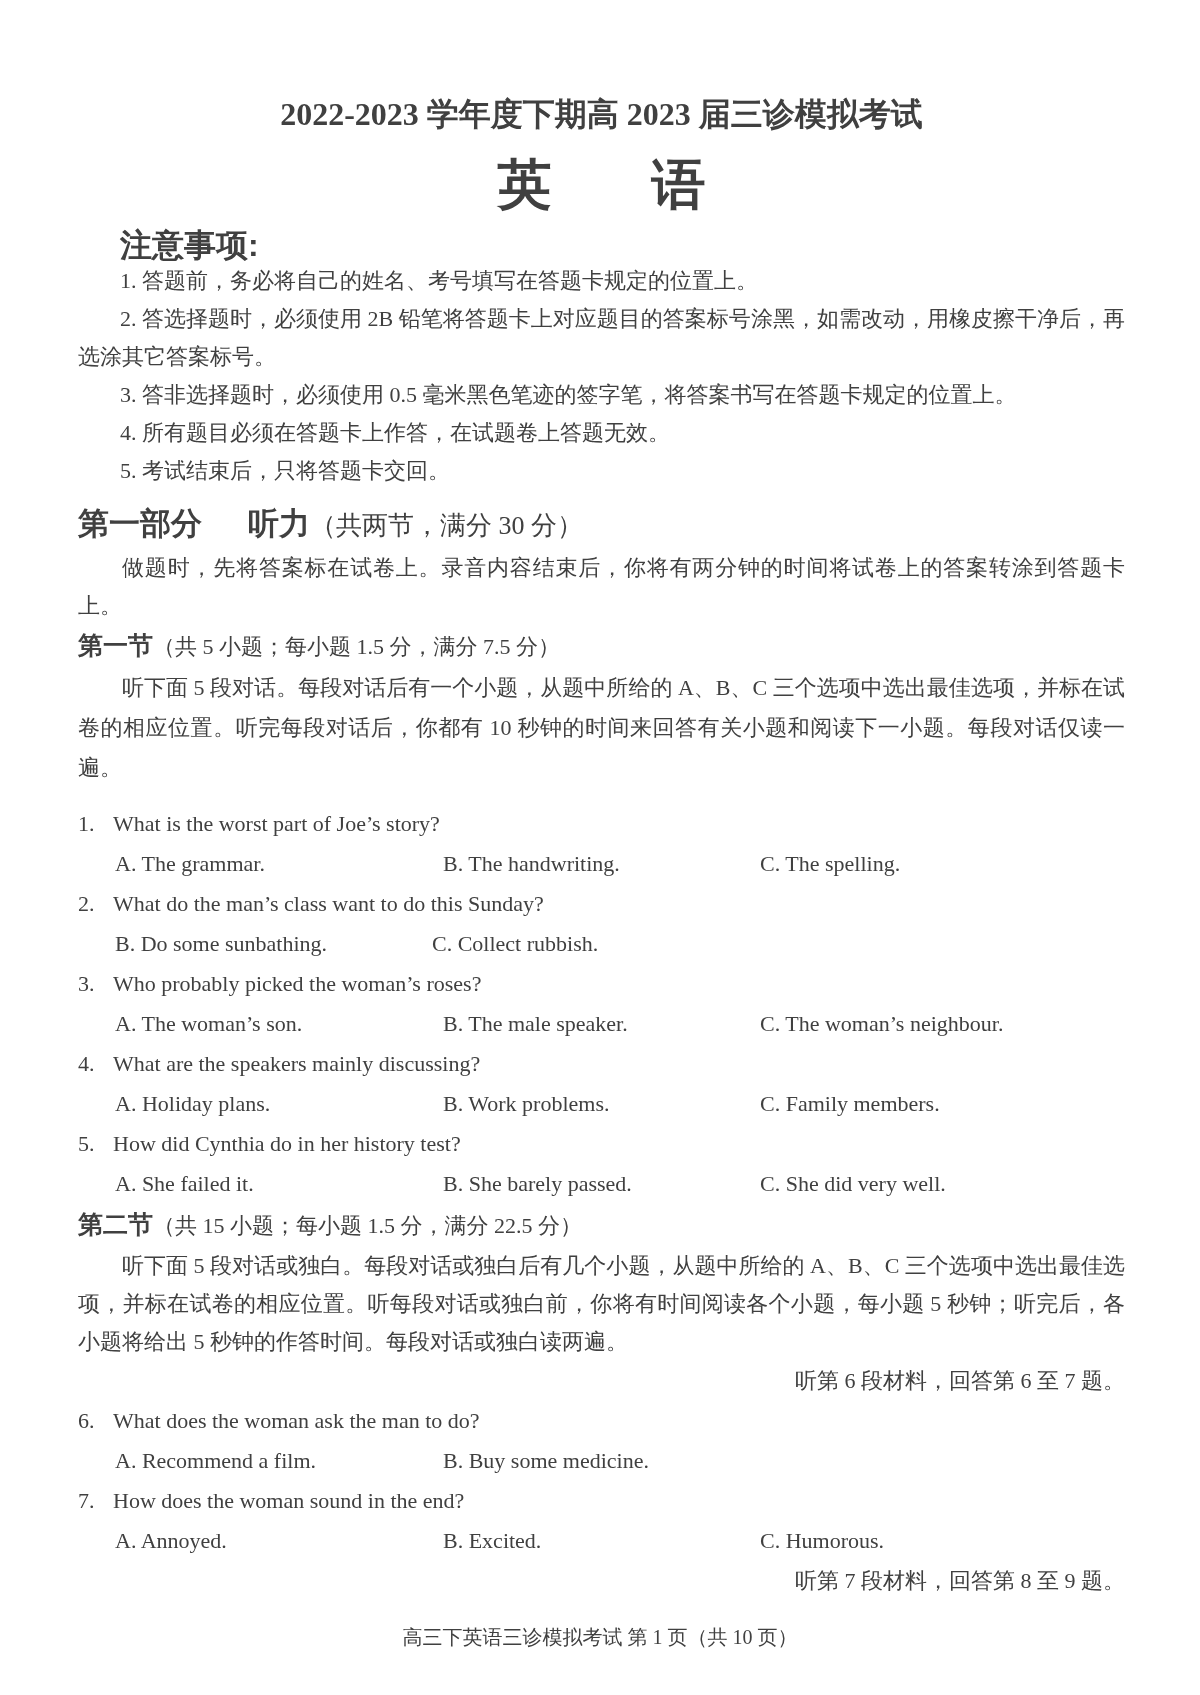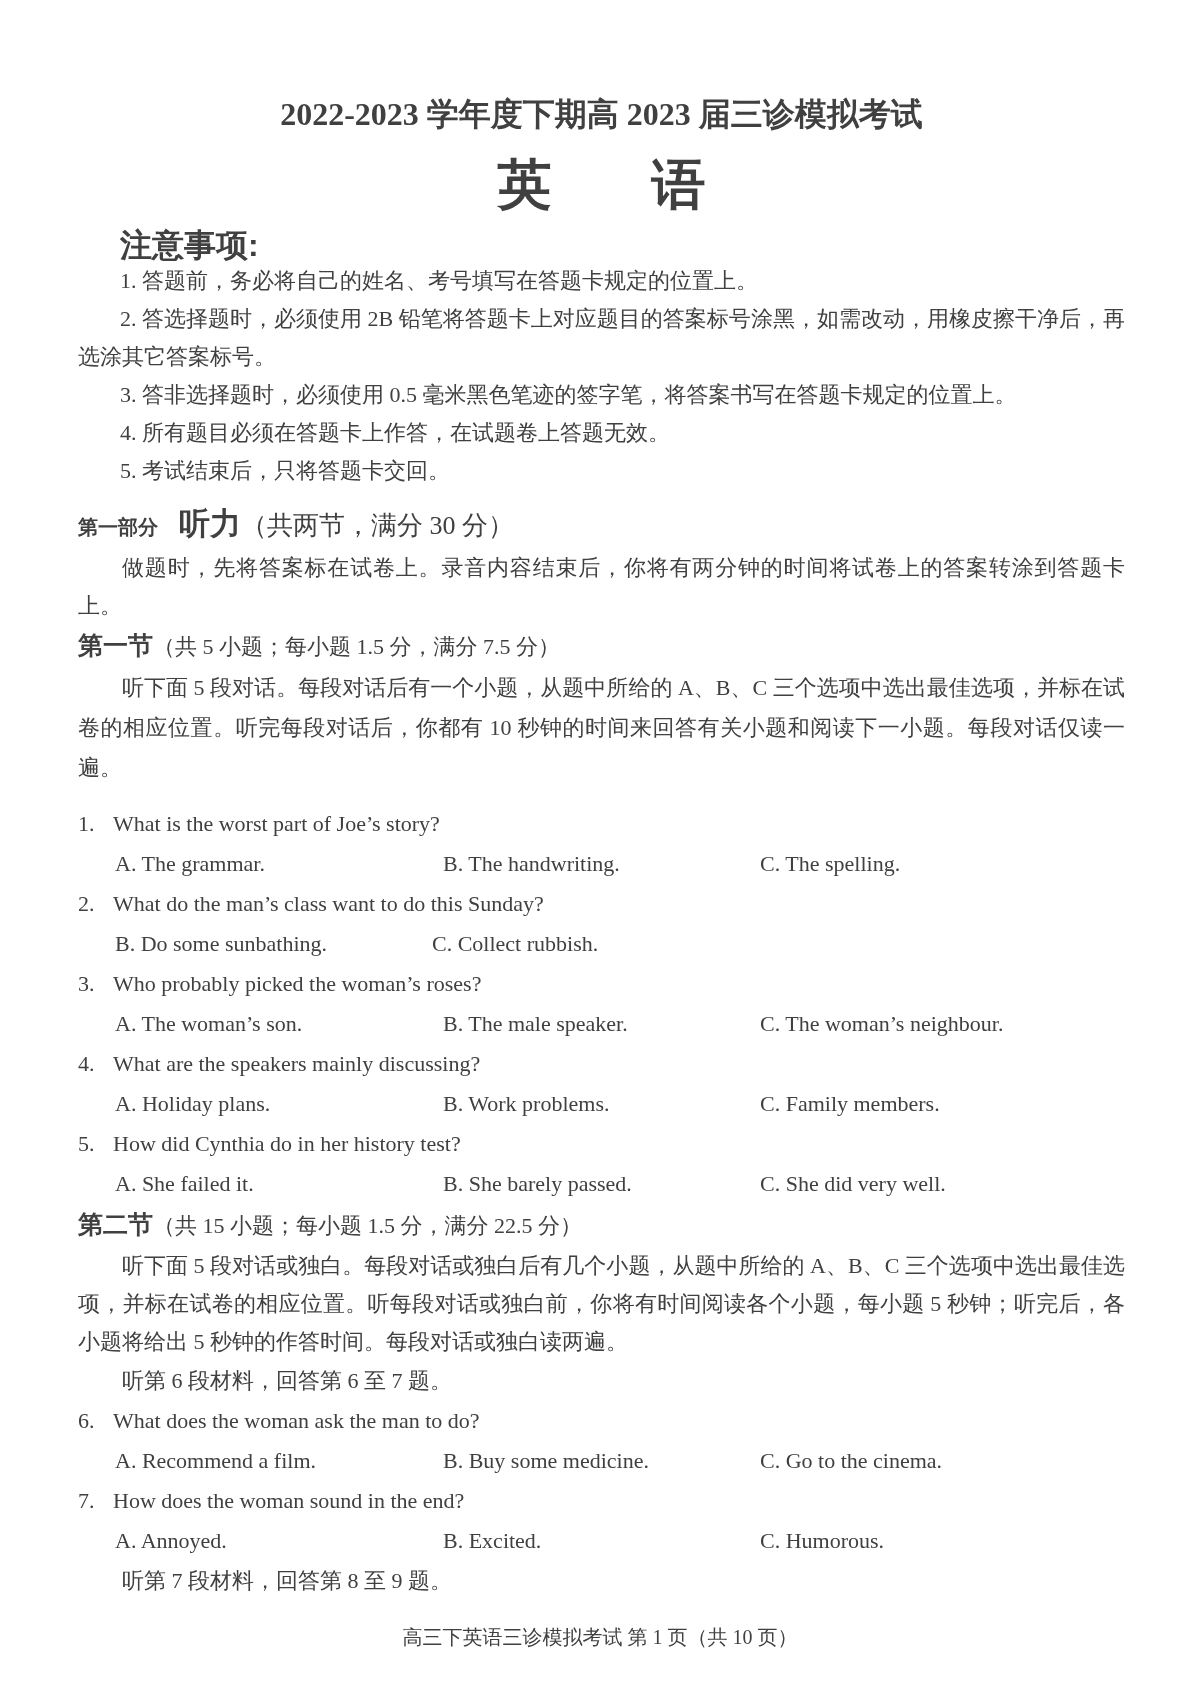--- a/index.html
+++ b/index.html
@@ -46,27 +46,27 @@
     text-indent: 42px;
   }
   .part-heading {
     margin-top: 12px;
     line-height: 44px;
     white-space: nowrap;
   }
   .part-heading .hbold {
     font-family: "Liberation Sans", "DejaVu Sans", sans-serif;
     font-weight: bold;
-    font-size: 20px;
+    font-size: 31px;
   }
   .part-heading .hbold2 {
     font-family: "Liberation Sans", "DejaVu Sans", sans-serif;
     font-weight: bold;
     font-size: 31px;
-    margin-left: 21px;
+    margin-left: 46px;
   }
   .part-heading .hnote { font-size: 26px; }
   .section-heading {
     line-height: 42px;
     white-space: nowrap;
   }
   .section-heading .hbold {
     font-family: Liberation Serif, serif;
     font-weight: bold;
     font-size: 25px;
@@ -75,20 +75,21 @@
   .para {
     line-height: 38px;
     text-align: justify;
     text-indent: 44px;
     margin: 0;
   }
   .para.wide { line-height: 40px; }
   .material-line {
     line-height: 40px;
     text-indent: 44px;
+    text-align: right;
   }
   .questions { margin-top: 16px; }
   .question-line {
     display: flex;
     line-height: 40px;
   }
   .qnum { width: 35px; flex: 0 0 35px; }
   .options-line {
     display: flex;
     line-height: 40px;
@@ -201,21 +202,20 @@
 
   <div>
 
     <div class="question-line">
       <span class="qnum">6.</span>
       <span class="qtext">What does the woman ask the man to do?</span>
     </div>
     <div class="options-line">
       <span class="opt-a">A. Recommend a film.</span>
       <span class="opt-b">B. Buy some medicine.</span>
-      <span class="opt-c">C. Go to the cinema.</span>
     </div>
 
     <div class="question-line">
       <span class="qnum">7.</span>
       <span class="qtext">How does the woman sound in the end?</span>
     </div>
     <div class="options-line">
       <span class="opt-a">A. Annoyed.</span>
       <span class="opt-b">B. Excited.</span>
       <span class="opt-c">C. Humorous.</span>

